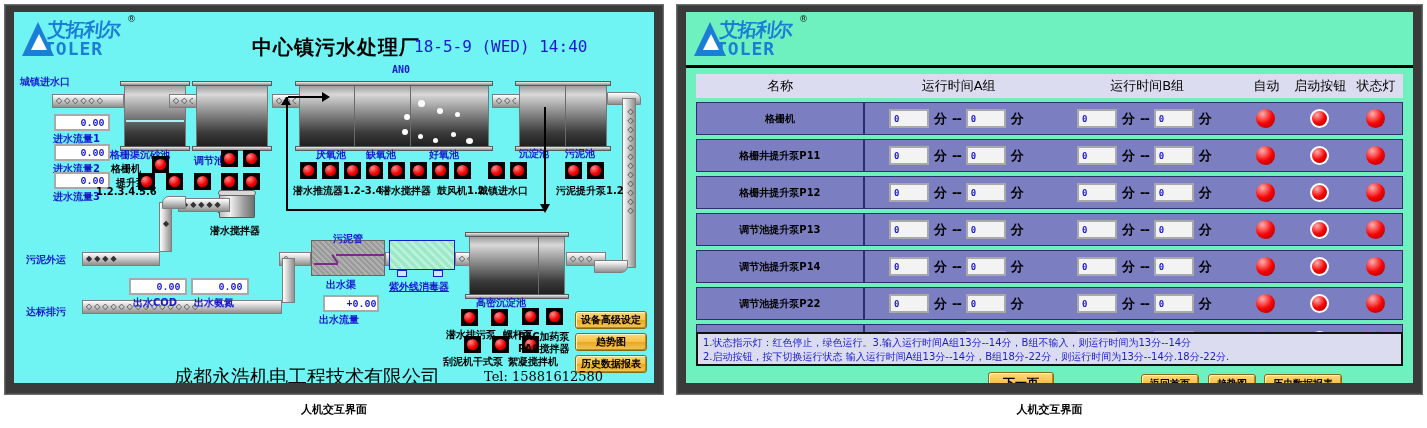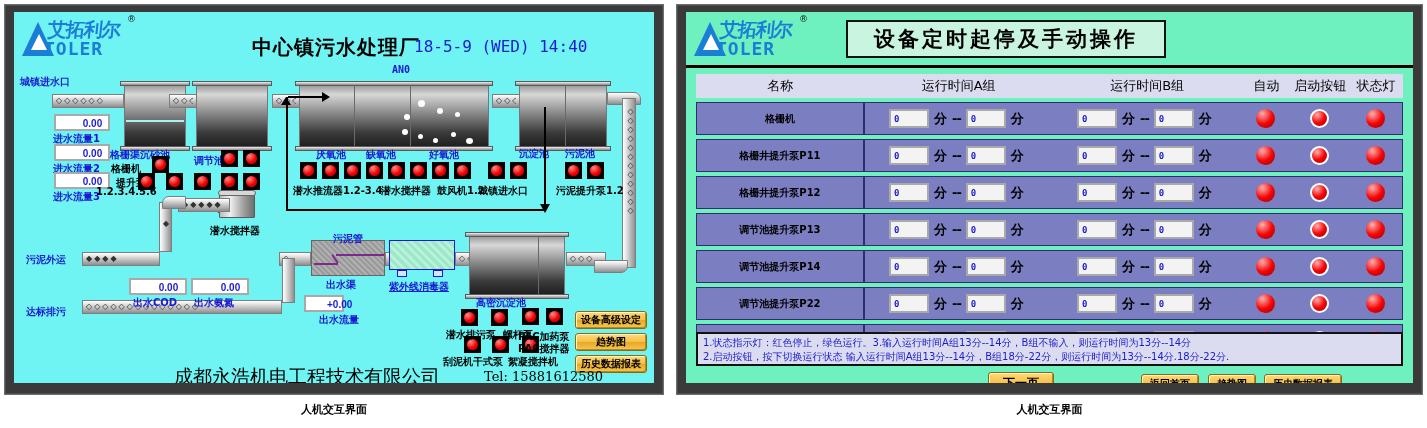--- a/index.html
+++ b/index.html
@@ -112,21 +112,21 @@
     position:absolute; left:3px; right:3px; top:50%; transform:translateY(-50%);
     font-size:8px; color:#333; letter-spacing:2px; line-height:1;
     font-family:"DejaVu Sans","Liberation Sans",sans-serif; white-space:nowrap; overflow:hidden;
   }
 
   .numbox {
     position:absolute;
     background:#ffffff; border:2px solid #a9a9a9;
     font-size:10px; font-weight:bold; color:#1a1ad0;
     text-align:center; line-height:15px;
-    font-family:Liberation Sans, sans-serif;
+    font-family:Liberation Mono, monospace;
     padding-left:21px;
   }
 
   
   .lamp {
     position:absolute; width:17px; height:17px;
     background:#000; border:1px solid #000;
     display:flex; align-items:center; justify-content:center;
   }
   .lamp i {
@@ -440,21 +440,21 @@
     <div class="bl-label" style="left:119px; top:284px;">出水COD</div>
     <div class="numbox" style="left:177px; top:266px; width:58px; height:17px;">0.00</div>
     <div class="bl-label" style="left:180px; top:284px;">出水氨氮</div>
 
     <div class="sludgebox" style="left:297px; top:228px; width:74px; height:36px;"></div>
     <div class="sludge-line" style="left:300px; top:251px; width:24px;"></div>
     <div class="sludge-line" style="left:322px; top:242px; width:48px;"></div>
     <div class="sludge-line" style="left:320px; top:242px; width:2px; height:10px; transform:rotate(-35deg);"></div>
     <div class="bl-label" style="left:319px; top:220px;">污泥管</div>
     <div class="bl-label" style="left:312px; top:266px;">出水渠</div>
-    <div class="numbox" style="left:290px; top:283px; width:40px; height:17px;">+0.00</div>
+    <div class="numbox" style="left:309px; top:283px; width:56px; height:17px;">+0.00</div>
     <div class="bl-label" style="left:305px; top:301px;">出水流量</div>
 
     <div class="pipe" style="left:265px; top:240px; width:32px; height:14px;">
       <div class="arrows">◇</div>
     </div>
     <div class="pipe-v" style="left:268px; top:246px; width:13px; height:45px;"></div>
     <div class="pipe" style="left:371px; top:240px; width:34px; height:14px;">
       <div class="arrows">◇◇</div>
     </div>
 
@@ -521,21 +521,20 @@
   <div class="screen" id="right-screen">
 
     <div id="r-header">
       <div class="logo">
         <div class="lg-a"></div>
         <div class="lg-a2"></div>
         <div class="lg-cn">艾拓利尔</div>
         <div class="lg-en">TOLER</div>
         <div class="lg-r">®</div>
       </div>
-      <div class="r-title-box">设备定时起停及手动操作</div>
     </div>
 
     <div class="r-table">
       <div class="r-head">
         <span style="width:175px;text-align:center;">名称</span>
         <span style="width:196px;">运行时间A组</span>
         <span style="width:196px;">运行时间B组</span>
         <span style="width:52px;">自动</span>
         <span style="width:60px;">启动按钮</span>
         <span style="width:56px;">状态灯</span>

